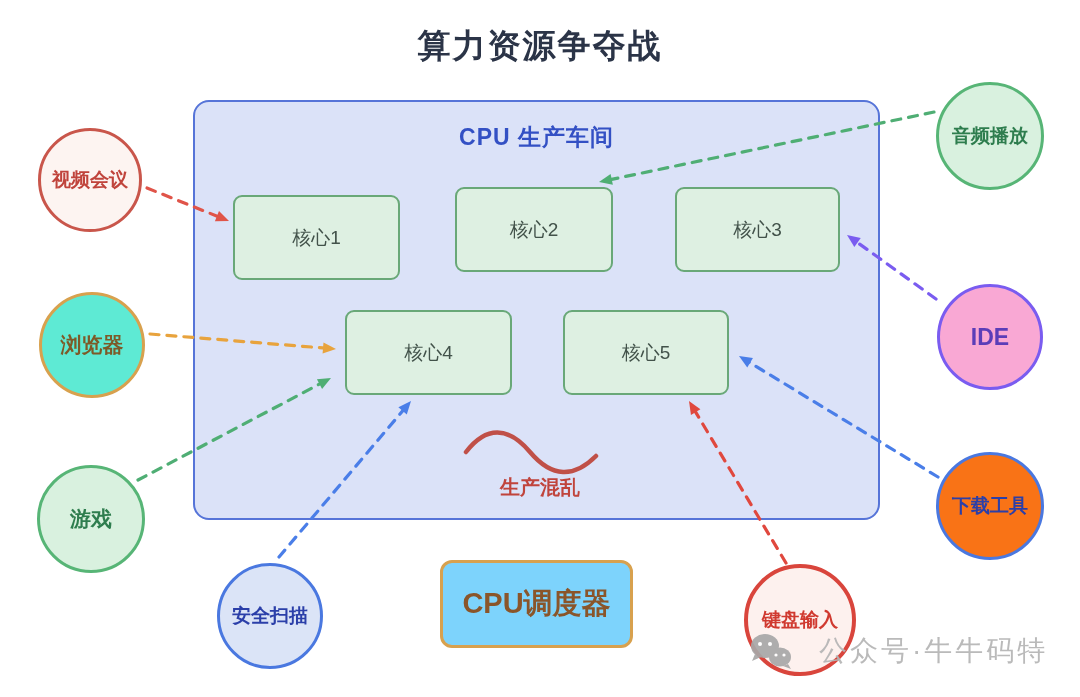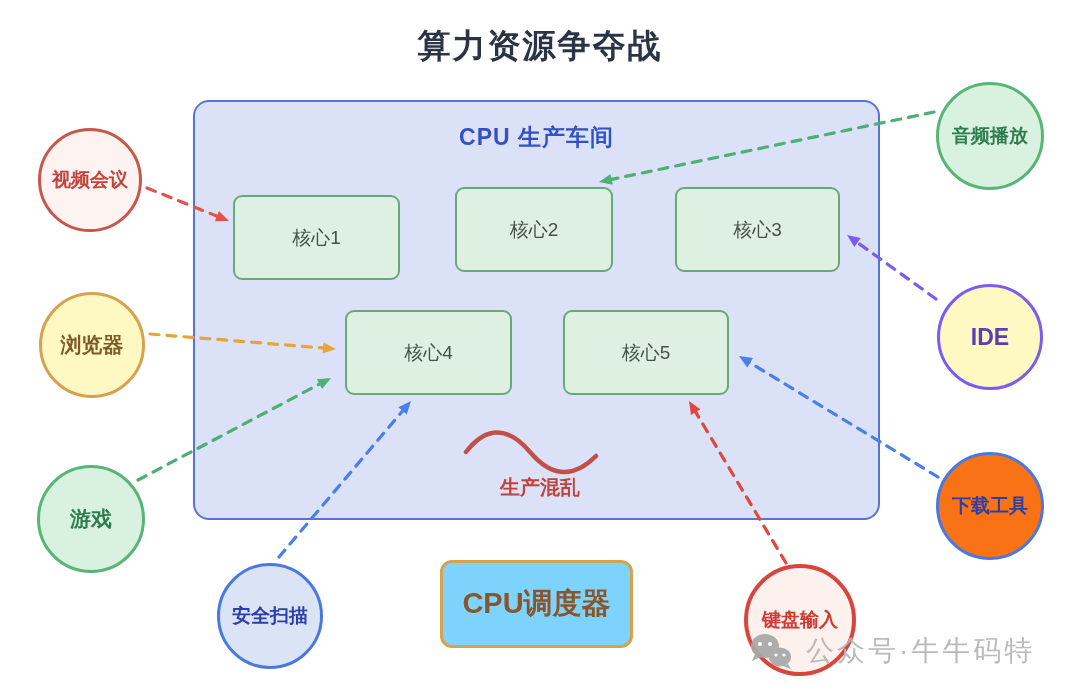--- a/index.html
+++ b/index.html
@@ -30,21 +30,21 @@
               font-weight:bold;font-size:19px;text-align:center;}
   .pos-video{left:38px;top:128px;width:104px;height:104px;}
   .pos-browser{left:39px;top:292px;width:106px;height:106px;font-size:21px;}
   .pos-game{left:37px;top:465px;width:108px;height:108px;font-size:21px;}
   .pos-scan{left:217px;top:563px;width:106px;height:106px;}
   .pos-keyboard{left:744px;top:564px;width:112px;height:112px;border-width:4px;}
   .pos-audio{left:936px;top:82px;width:108px;height:108px;}
   .pos-ide{left:937px;top:284px;width:106px;height:106px;font-size:23px;}
   .pos-download{left:936px;top:452px;width:108px;height:108px;}
   #overlay{position:absolute;left:0;top:0;width:1080px;height:697px;pointer-events:none;}
-  .watermark{position:absolute;left:748px;top:632px;display:flex;align-items:center;gap:12px;
+  .watermark{position:absolute;left:748px;top:632px;display:flex;align-items:center;gap:25px;
              color:#b5b5b5;font-size:28px;letter-spacing:3px;opacity:.92;}
 </style>
 </head>
 <body>
 
 <div class="stage">
 
   <h1 class="page-title">算力资源争夺战</h1>
 
   <div class="workshop"></div>
@@ -74,26 +74,26 @@
       <polygon points="739,356 752.965273904433,358.0545376059251 747.2503532074921,367.45345676866265" fill="#4a7ee8"></polygon>
       <line x1="786" y1="563" x2="694.1371671253818" y2="409.5795987042458" stroke="#e0483e" stroke-width="3.2" stroke-dasharray="9 8" stroke-linecap="round"></line>
       <polygon points="689,401 700.3970965503315,409.3280363965596 690.9595379756611,414.9789202344796" fill="#e0483e"></polygon>
     </svg>
 
   <div class="chaos-label" style="color: rgb(192, 68, 60);">生产混乱</div>
 
   <div class="scheduler">CPU调度器</div>
 
   <div class="app-circle pos-video" style="border-color: rgb(201, 86, 75); background: rgb(253, 244, 241); color: rgb(192, 68, 60);">视频会议</div>
-  <div class="app-circle pos-browser" style="border-color: rgb(216, 161, 78); background: #fef9c3; color: rgb(125, 90, 40);">浏览器</div>
+  <div class="app-circle pos-browser" style="border-color: rgb(216, 161, 78); background: #5eead4; color: rgb(125, 90, 40);">浏览器</div>
   <div class="app-circle pos-scan" style="border-color: rgb(74, 120, 224); background: rgb(219, 228, 247); color: rgb(43, 63, 169);">安全扫描</div>
   <div class="app-circle pos-game" style="border-color: rgb(87, 181, 118); background: rgb(217, 241, 223); color: rgb(46, 125, 78);">游戏</div>
   <div class="app-circle pos-keyboard" style="border-color: rgb(217, 69, 60); background: rgb(253, 241, 238); color: rgb(208, 58, 48);">键盘输入</div>
   <div class="app-circle pos-audio" style="border-color: rgb(87, 181, 118); background: rgb(217, 241, 223); color: rgb(46, 125, 78);">音频播放</div>
-  <div class="app-circle pos-ide" style="border-color: rgb(122, 92, 240); background: #fef9c3; color: rgb(91, 61, 184);">IDE</div>
+  <div class="app-circle pos-ide" style="border-color: rgb(122, 92, 240); background: #f9a8d4; color: rgb(91, 61, 184);">IDE</div>
   <div class="app-circle pos-download" style="border-color: rgb(74, 120, 224); background: #f97316; color: rgb(43, 63, 169);">下载工具</div>
 
   <div class="watermark" style="color: rgb(181, 181, 181);">
     <svg width="46" height="38" viewBox="0 0 46 38">
       <ellipse cx="17" cy="14" rx="14" ry="12" fill="#a8a8a8"></ellipse>
       <path d="M7,22 L4,29 L13,25 Z" fill="#a8a8a8"></path>
       <circle cx="12" cy="12" r="2" fill="#ffffff"></circle>
       <circle cx="22" cy="12" r="2" fill="#ffffff"></circle>
       <ellipse cx="32" cy="25" rx="11" ry="9.5" fill="#a8a8a8"></ellipse>
       <path d="M40,32 L43,37 L35,34 Z" fill="#a8a8a8"></path>

